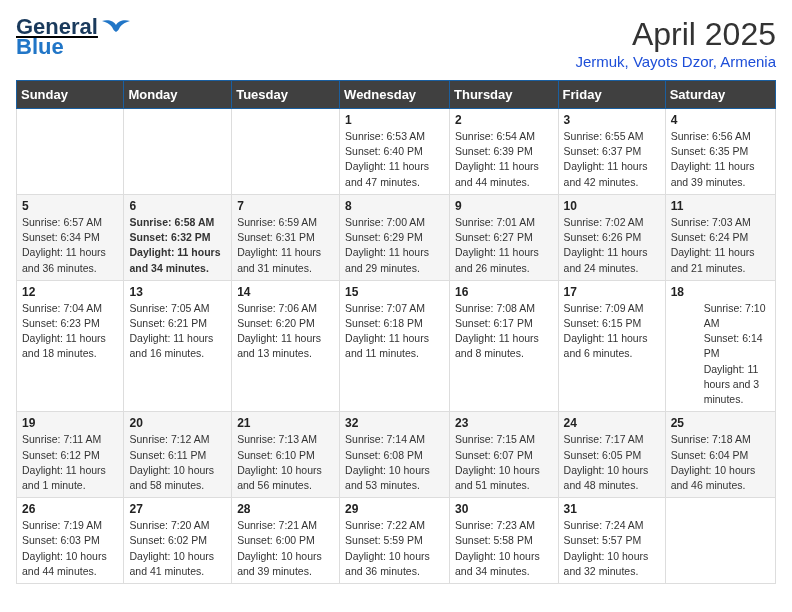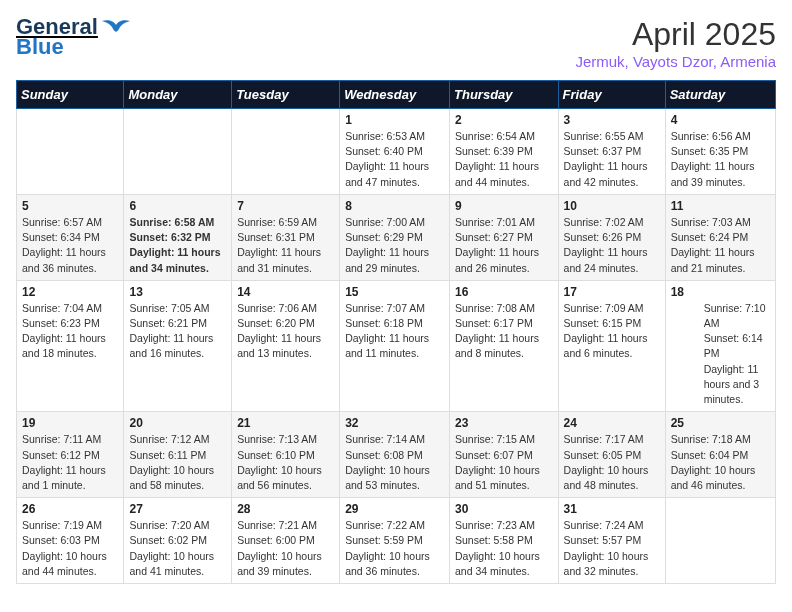--- a/index.html
+++ b/index.html
@@ -30,36 +30,35 @@
     .title-block {
       text-align: right;
     }
     .title-block h1 {
       font-size: 32px;
       color: #333;
       font-weight: normal;
     }
     .title-block h2 {
       font-size: 15px;
-      color: #8b5cf6;
+      color: #1d4ed8;
       font-weight: normal;
     }
     .calendar {
       width: 100%;
       border-collapse: collapse;
       border: 1px solid #ccc;
     }
     .calendar th {
-      background: #0f172a;
+      background: #404040;
       color: #fff;
       font-size: 13px;
       padding: 6px 4px;
       text-align: left;
       border: 1px solid #1a5fa0;
-      font-style: italic;
     }
     .calendar td {
       vertical-align: top;
       border: 1px solid #ddd;
       padding: 4px 5px;
       font-size: 10.5px;
       color: #222;
       width: 113px;
       min-height: 80px;
       background: #fff;

